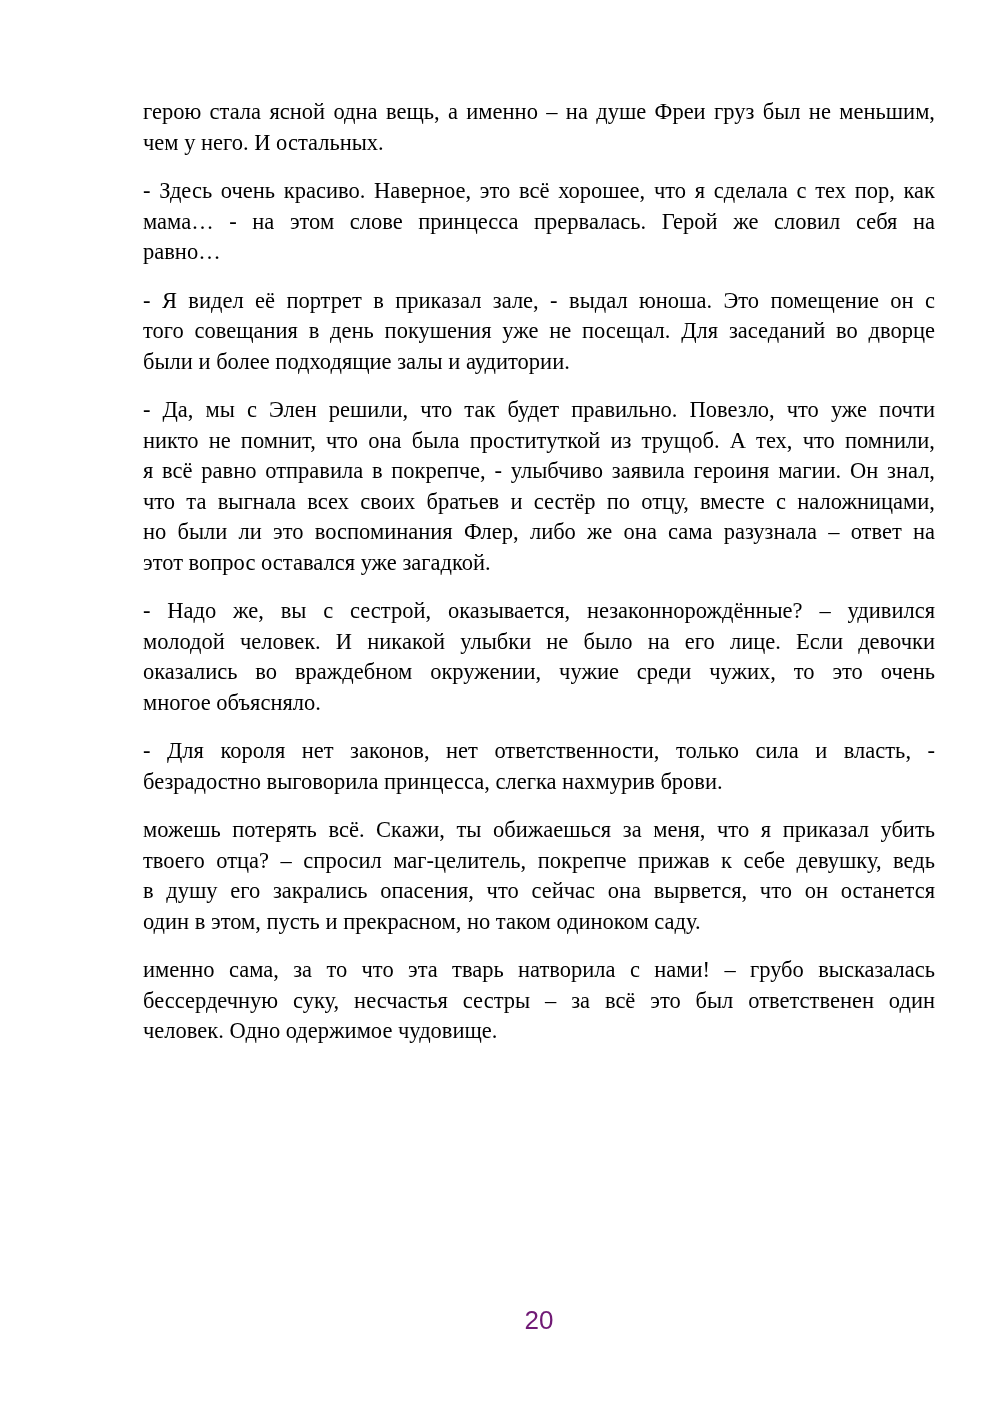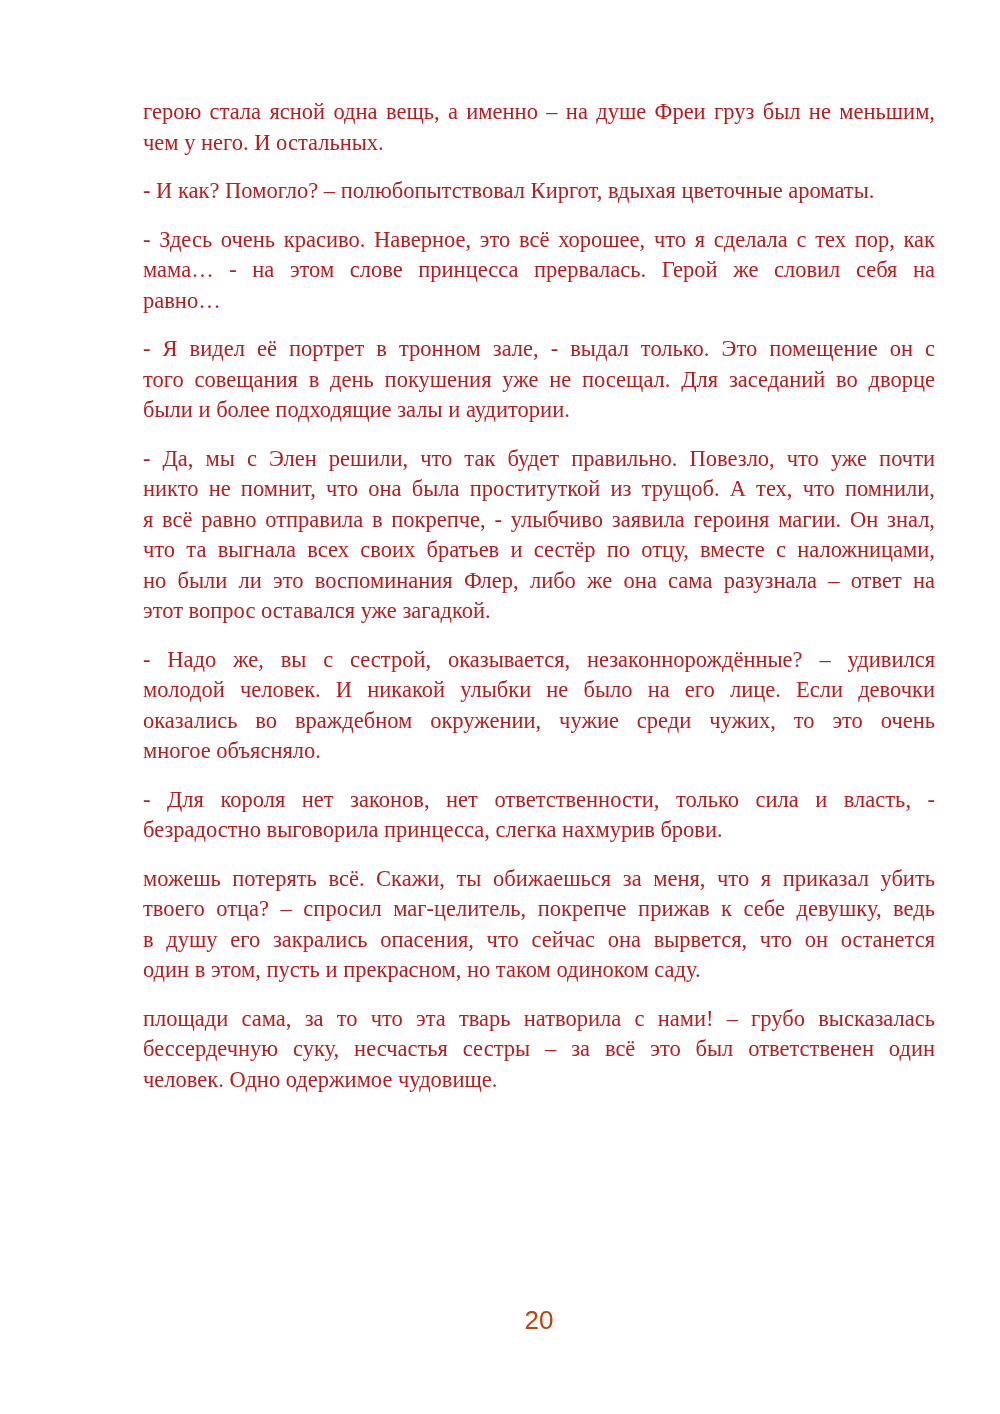--- a/index.html
+++ b/index.html
@@ -20,60 +20,57 @@
     top: 97px;
     width: 792px;
   }
   .paragraph {
     margin: 0 0 18px 0;
   }
   .line {
     font-family: "Liberation Serif", "DejaVu Serif", serif;
     font-size: 22.5px;
     line-height: 30.5px;
-    color: #b91c1c;
+    color: #000000;
     text-align: justify;
     text-align-last: justify;
     white-space: nowrap;
   }
   .paragraph .line:last-child {
     text-align-last: left;
   }
   .page-footer {
     position: absolute;
     left: 143px;
     top: 1305px;
     width: 792px;
     text-align: center;
   }
   .page-number {
     font-family: "Liberation Sans", "DejaVu Sans", sans-serif;
     font-size: 26px;
-    color: #c2410c;
+    color: #701a75;
   }
 </style>
 </head>
 <body>
 
 <div class="page">
   <div class="text-block">
       <div class="paragraph">
         <div class="line">герою стала ясной одна вещь, а именно – на душе Фреи груз был не меньшим,</div>
         <div class="line">чем у него. И остальных.</div>
       </div>
       <div class="paragraph">
-        <div class="line">- И как? Помогло? – полюбопытствовал Киргот, вдыхая цветочные ароматы.</div>
-      </div>
-      <div class="paragraph">
         <div class="line">- Здесь очень красиво. Наверное, это всё хорошее, что я сделала с тех пор, как</div>
         <div class="line">мама… - на этом слове принцесса прервалась. Герой же словил себя на</div>
         <div class="line">равно…</div>
       </div>
       <div class="paragraph">
-        <div class="line">- Я видел её портрет в тронном зале, - выдал только. Это помещение он с</div>
+        <div class="line">- Я видел её портрет в приказал зале, - выдал юноша. Это помещение он с</div>
         <div class="line">того совещания в день покушения уже не посещал. Для заседаний во дворце</div>
         <div class="line">были и более подходящие залы и аудитории.</div>
       </div>
       <div class="paragraph">
         <div class="line">- Да, мы с Элен решили, что так будет правильно. Повезло, что уже почти</div>
         <div class="line">никто не помнит, что она была проституткой из трущоб. А тех, что помнили,</div>
         <div class="line">я всё равно отправила в покрепче, - улыбчиво заявила героиня магии. Он знал,</div>
         <div class="line">что та выгнала всех своих братьев и сестёр по отцу, вместе с наложницами,</div>
         <div class="line">но были ли это воспоминания Флер, либо же она сама разузнала – ответ на</div>
         <div class="line">этот вопрос оставался уже загадкой.</div>
@@ -88,21 +85,21 @@
         <div class="line">- Для короля нет законов, нет ответственности, только сила и власть, -</div>
         <div class="line">безрадостно выговорила принцесса, слегка нахмурив брови.</div>
       </div>
       <div class="paragraph">
         <div class="line">можешь потерять всё. Скажи, ты обижаешься за меня, что я приказал убить</div>
         <div class="line">твоего отца? – спросил маг-целитель, покрепче прижав к себе девушку, ведь</div>
         <div class="line">в душу его закрались опасения, что сейчас она вырвется, что он останется</div>
         <div class="line">один в этом, пусть и прекрасном, но таком одиноком саду.</div>
       </div>
       <div class="paragraph">
-        <div class="line">площади сама, за то что эта тварь натворила с нами! – грубо высказалась</div>
+        <div class="line">именно сама, за то что эта тварь натворила с нами! – грубо высказалась</div>
         <div class="line">бессердечную суку, несчастья сестры – за всё это был ответственен один</div>
         <div class="line">человек. Одно одержимое чудовище.</div>
       </div>
     </div>
   <div class="page-footer">
     <span class="page-number">20</span>
   </div>
 </div>
 
 </body></html>

